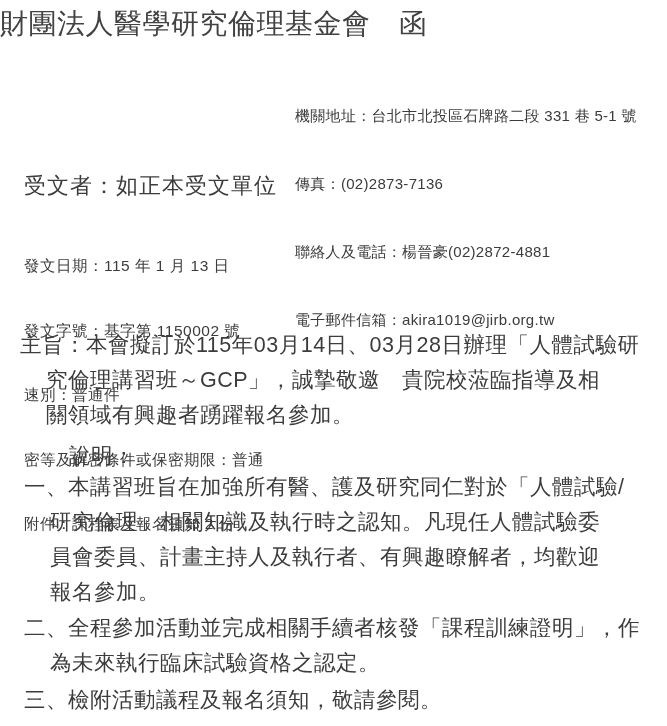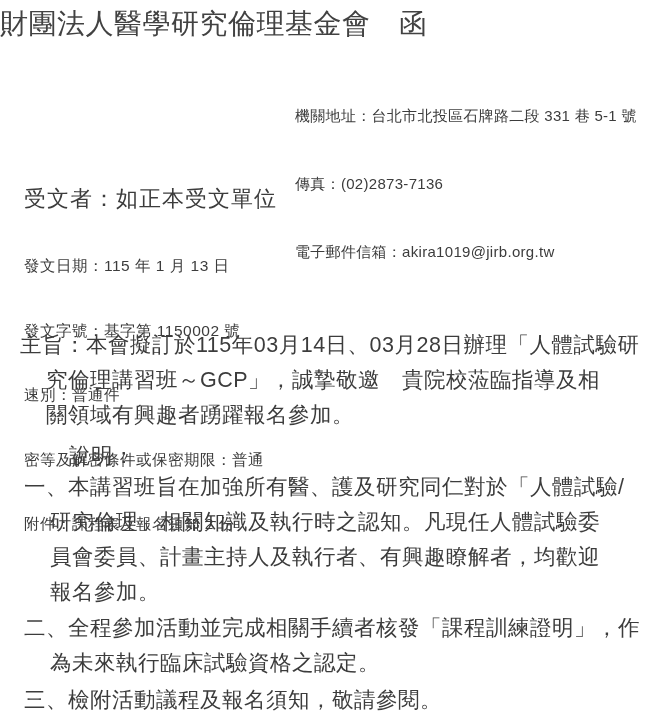--- a/index.html
+++ b/index.html
@@ -35,21 +35,21 @@
     left: 295px;
     top: 60px;
     font-size: 15px;
     line-height: 22.6px;
     letter-spacing: 0.3px;
     white-space: pre;
   }
   .recipient-line {
     position: absolute;
     left: 24px;
-    top: 184px;
+    top: 171px;
     font-size: 22px;
     letter-spacing: 1px;
     white-space: pre;
   }
   .meta-block {
     position: absolute;
     left: 24px;
     top: 212px;
     font-size: 15.5px;
     line-height: 21.5px;
@@ -75,20 +75,21 @@
 </head>
 <body>
 
 <div class="page">
 
   <h1 class="doc-title">財團法人醫學研究倫理基金會　函</h1>
 
   <div class="contact-block">
     <div>機關地址：台北市北投區石牌路二段 331 巷 5-1 號</div>
     <div>傳真：(02)2873-7136</div>
+    <div>聯絡人及電話：楊晉豪(02)2872-4881</div>
     <div>電子郵件信箱：akira1019@jirb.org.tw</div>
   </div>
 
   <div class="recipient-line">受文者：如正本受文單位</div>
 
   <div class="meta-block">
     <div>發文日期：115 年 1 月 13 日</div>
     <div>發文字號：基字第 1150002 號</div>
     <div>速別：普通件</div>
     <div>密等及解密條件或保密期限：普通</div>

